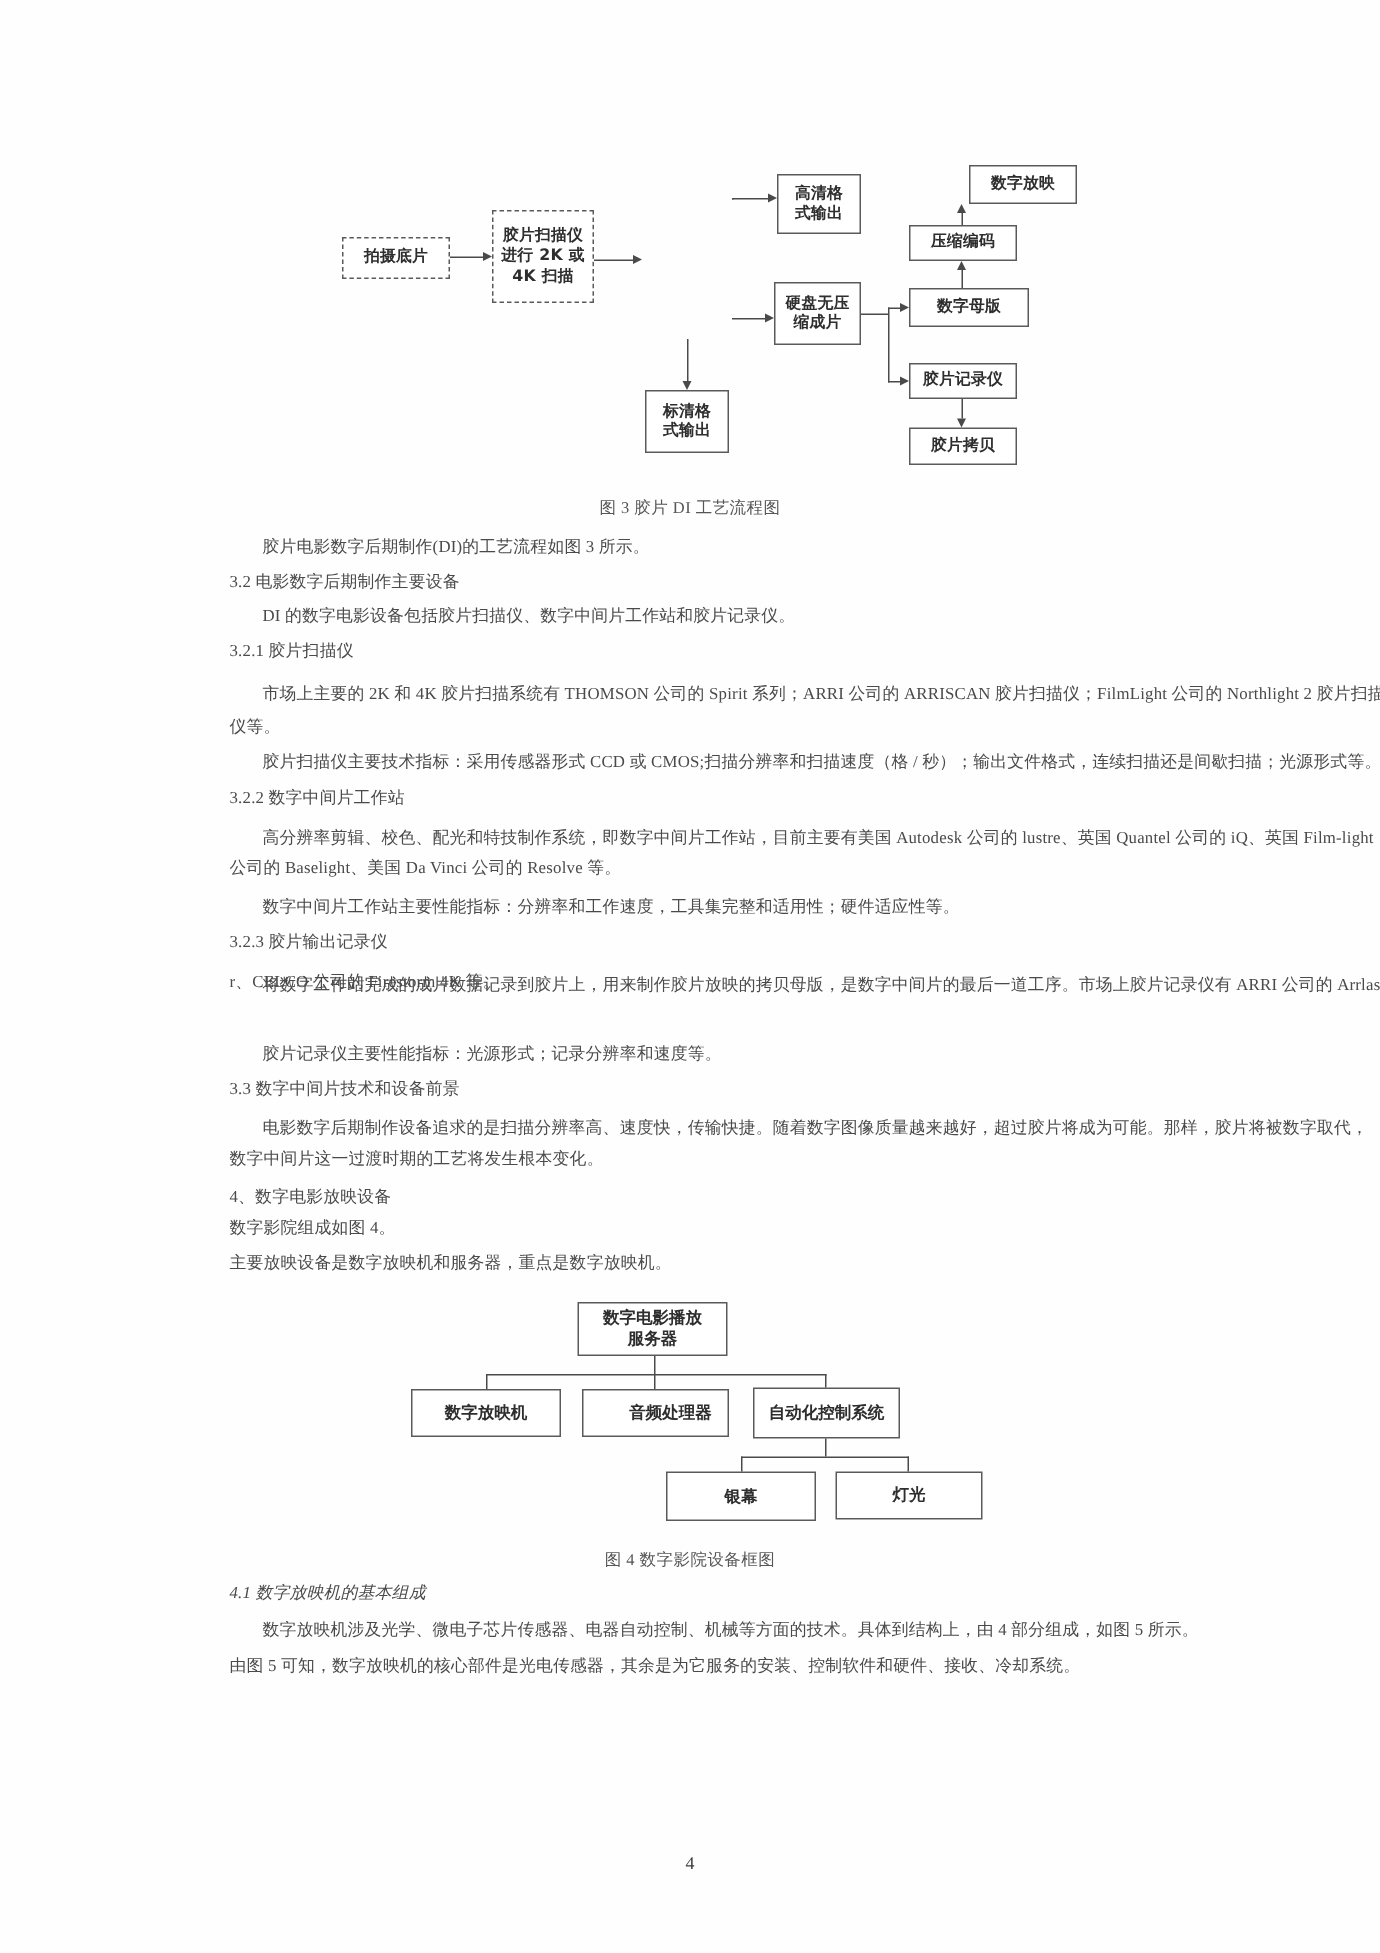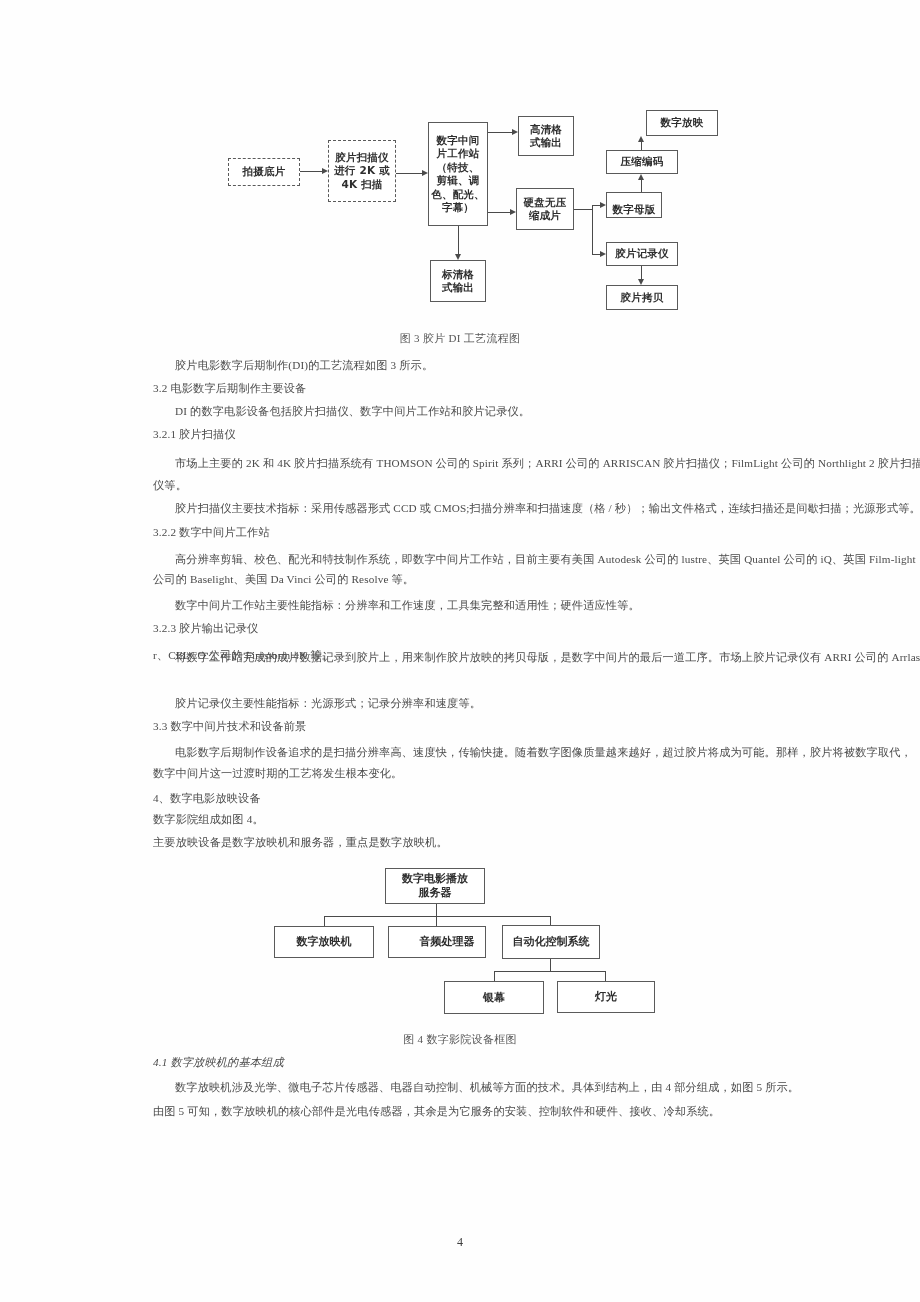--- a/index.html
+++ b/index.html
@@ -123,23 +123,20 @@
   <div id="fig3">
 
     <div class="bx dash" style="left:0px; top:58px; width:72px; height:28px;">
         <span>拍摄底片</span>
       </div>
 
     <div class="bx dash" style="left:100px; top:40px; width:68px; height:62px;">
         <span>胶片扫描仪<br>进行 2K 或<br>4K 扫描</span>
       </div>
 
-    <div class="bx" style="left:200px; top:22px; width:60px; height:104px;">
-        <span>数字中间<br>片工作站<br>（特技、<br>剪辑、调<br>色、配光、<br>字幕）</span>
-      </div>
 
     <div class="bx" style="left:290px; top:16px; width:56px; height:40px;">
         <span>高清格<br>式输出</span>
       </div>
 
     <div class="bx" style="left:202px; top:160px; width:56px; height:42px;">
         <span>标清格<br>式输出</span>
       </div>
 
     <div class="bx" style="left:288px; top:88px; width:58px; height:42px;">
@@ -147,21 +144,21 @@
       </div>
 
     <div class="bx" style="left:378px; top:10px; width:72px; height:26px;margin-left:40px;">
         <span>数字放映</span>
       </div>
 
     <div class="bx" style="left:378px; top:50px; width:72px; height:24px;">
         <span>压缩编码</span>
       </div>
 
-    <div class="bx" style="left:378px; top:92px; width:56px; height:26px;align-items:flex-end;">
+    <div class="bx" style="left:378px; top:92px; width:80px; height:26px;">
         <span>数字母版</span>
       </div>
 
     <div class="bx" style="left:378px; top:142px; width:72px; height:24px;">
         <span>胶片记录仪</span>
       </div>
 
     <div class="bx" style="left:378px; top:185px; width:72px; height:25px;">
         <span>胶片拷贝</span>
       </div>

